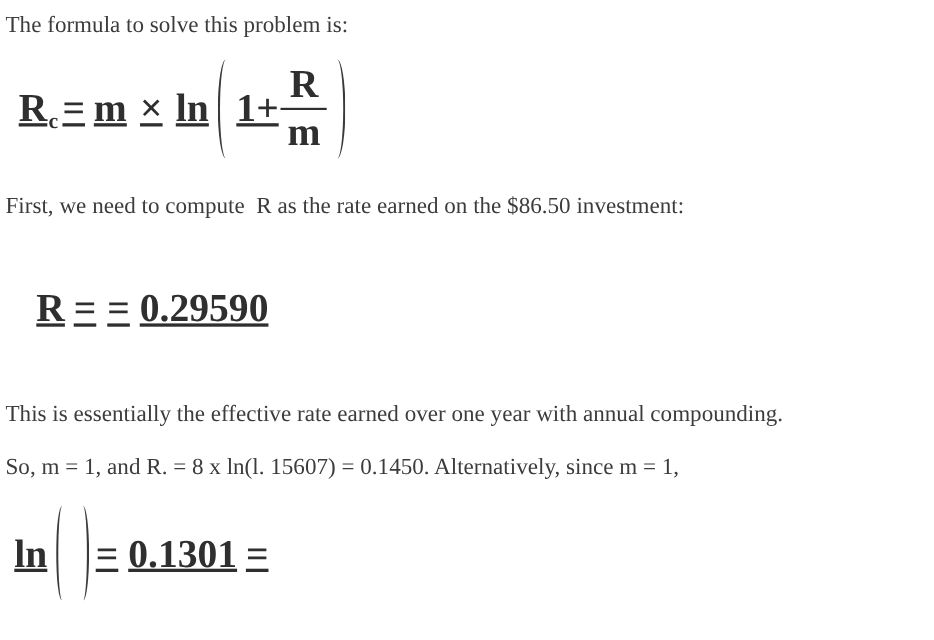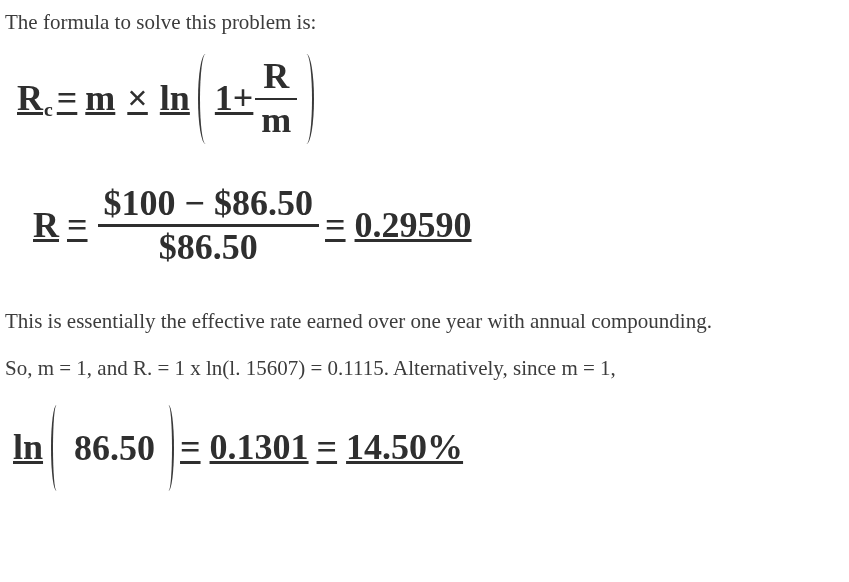--- a/index.html
+++ b/index.html
@@ -99,42 +99,37 @@
     <span class="mi mr4">ln</span>
     <span class="paren paren-left paren-f1 mr2"></span>
     <span class="mi mr2">1+</span>
     <span class="frac frac-small mr2">
       <span class="num">R</span>
       <span class="den">m</span>
     </span>
     <span class="paren paren-right paren-f1"></span>
   </div>
 
+  <p class="para para-first">First, we need to compute  R as the rate earned on the $86.50 investment:</p>
 
   <div class="formula formula-r">
     <span class="mi mr8">R</span>
     <span class="mi mr10">=</span>
-    <span class="frac mr6">
-      <span class="num">$100 − $86.50</span>
-      <span class="den">$86.50</span>
-    </span>
     <span class="mi mr9">=</span>
     <span class="mi">0.29590</span>
   </div>
 
   <p class="para para-this">This is essentially the effective rate earned over one year with annual compounding.</p>
 
-  <p class="para para-so">So, m = 1, and R. = 1 x ln(l. 15607) = 0.1115. Alternatively, since m = 1,</p>
+  <p class="para para-so">So, m = 1, and R. = 8 x ln(l. 15607) = 0.1450. Alternatively, since m = 1,</p>
 
   <div class="formula formula-ln">
     <span class="mi mr4">ln</span>
     <span class="paren paren-left paren-f3 mr6"></span>
     <span class="frac frac-small mr2">
-      <span class="den">86.50</span>
     </span>
     <span class="paren paren-right paren-f3 mr6"></span>
     <span class="mi mr9">=</span>
     <span class="mi mr8">0.1301</span>
     <span class="mi mr9">=</span>
-    <span class="mi">14.50%</span>
   </div>
 
 </div>
 
 </body></html>

